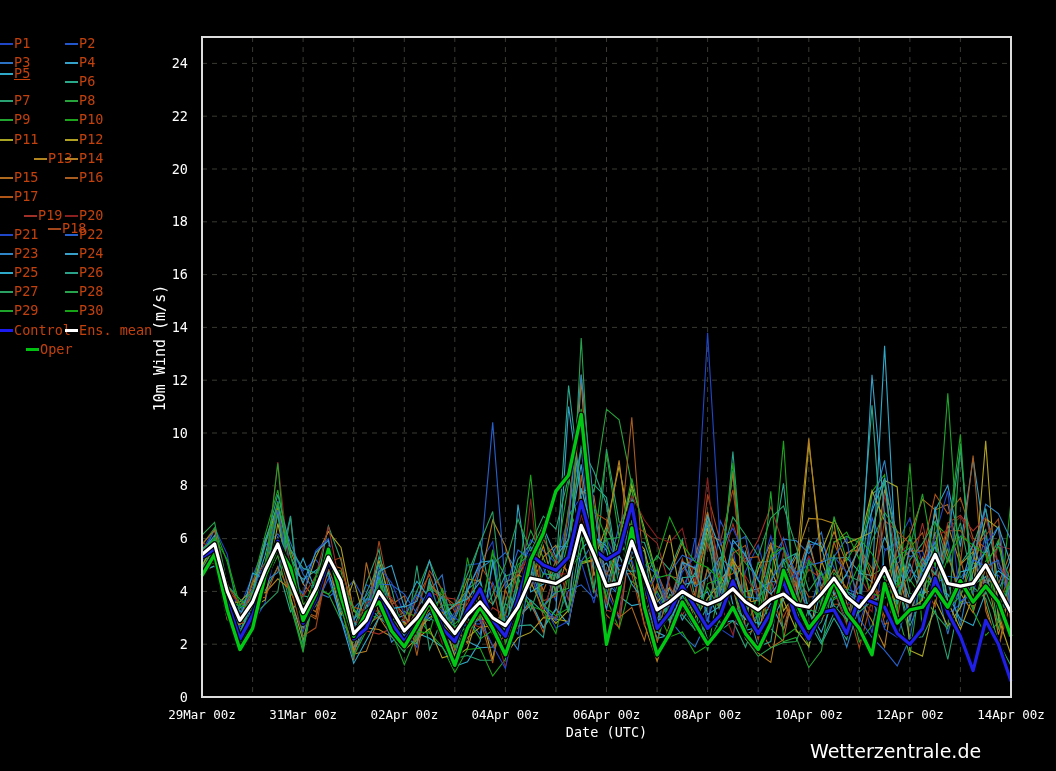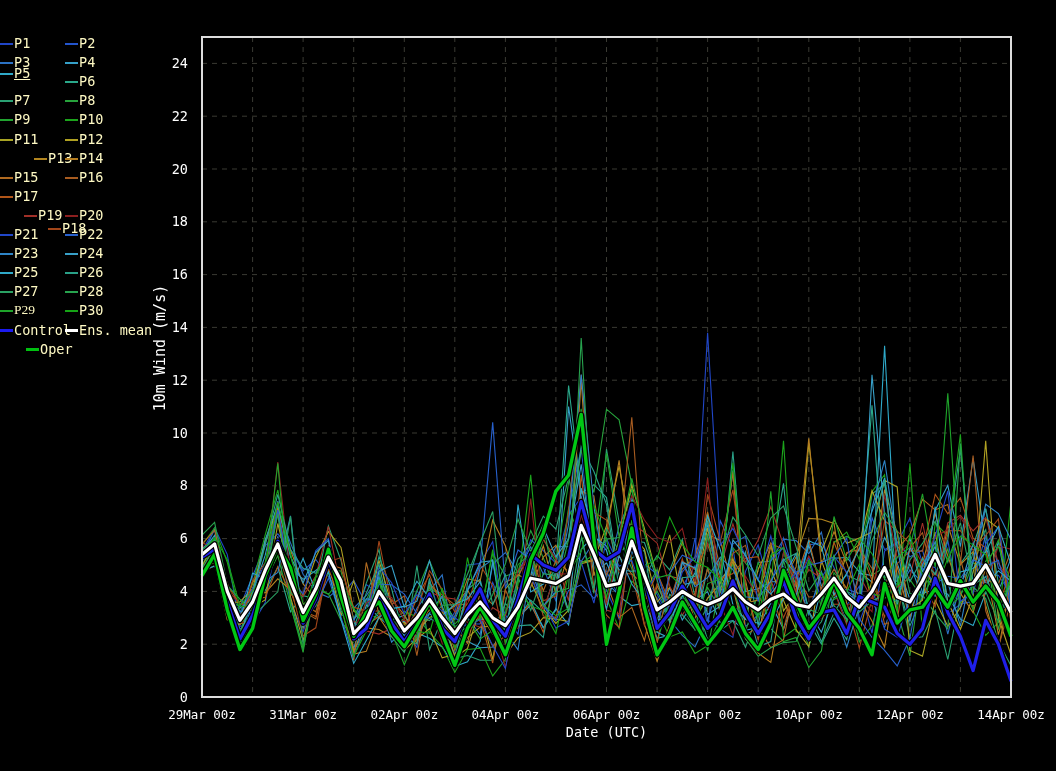--- a/index.html
+++ b/index.html
@@ -2,21 +2,21 @@
 <html><head>
 <meta charset="utf-8">
 <style>
   html,body{margin:0;padding:0;background:#000;}
   .stage{position:relative;width:1056px;height:771px;background:#000;overflow:hidden;
          font-family:"DejaVu Sans",sans-serif;color:#fff;}
   .title{position:absolute;top:3px;left:40px;width:1016px;text-align:center;
          font:bold 19px "DejaVu Sans",sans-serif;white-space:pre;}
   .legend{position:absolute;left:0;top:0;width:200px;height:400px;}
   .legend-row{position:absolute;height:19px;line-height:19px;white-space:nowrap;
-              font:13.5px "DejaVu Sans Mono",monospace;color:#fef9c3;}
+              font:13.5px "DejaVu Sans Mono",monospace;color:#c2410c;}
   .swatch{display:inline-block;width:13px;height:2px;vertical-align:middle;margin-right:1px;}
   .swatch.thick{height:3px;}
   .ylabel{position:absolute;left:160px;top:348px;transform:translate(-50%,-50%) rotate(-90deg);
           font:15px "DejaVu Sans Mono",monospace;white-space:nowrap;}
   .footer-left{position:absolute;left:148px;top:740px;font:19px "DejaVu Sans",sans-serif;}
   .footer-right{position:absolute;left:810px;top:740px;font:19px "DejaVu Sans",sans-serif;}
   svg{position:absolute;left:0;top:0;}
   text{fill:#fff;font-family:"DejaVu Sans Mono",monospace;}
 </style>
 </head>
@@ -45,21 +45,21 @@
       <div class="legend-row" style="top: 206.9px; left: 0px; padding-left: 24px;"><span class="swatch" style="background: rgb(161, 48, 40);"></span><span>P19</span></div>
       <div class="legend-row" style="top: 206.9px; left: 65px;"><span class="swatch" style="background: rgb(140, 31, 31);"></span><span>P20</span></div>
       <div class="legend-row" style="top: 226px; left: 0px;"><span class="swatch" style="background: rgb(33, 71, 201);"></span><span>P21</span></div>
       <div class="legend-row" style="top: 226px; left: 65px;"><span class="swatch" style="background: rgb(39, 96, 204);"></span><span>P22</span></div>
       <div class="legend-row" style="top: 245.1px; left: 0px;"><span class="swatch" style="background: rgb(46, 133, 200);"></span><span>P23</span></div>
       <div class="legend-row" style="top: 245.1px; left: 65px;"><span class="swatch" style="background: rgb(56, 160, 200);"></span><span>P24</span></div>
       <div class="legend-row" style="top: 264.2px; left: 0px;"><span class="swatch" style="background: rgb(47, 169, 201);"></span><span>P25</span></div>
       <div class="legend-row" style="top: 264.2px; left: 65px;"><span class="swatch" style="background: rgb(42, 161, 136);"></span><span>P26</span></div>
       <div class="legend-row" style="top: 283.3px; left: 0px;"><span class="swatch" style="background: rgb(42, 161, 99);"></span><span>P27</span></div>
       <div class="legend-row" style="top: 283.3px; left: 65px;"><span class="swatch" style="background: rgb(39, 163, 78);"></span><span>P28</span></div>
-      <div class="legend-row" style="top: 302.4px; left: 0px; font-family: Liberation Serif, serif;"><span class="swatch" style="background: rgb(30, 164, 42);"></span><span>P29</span></div>
+      <div class="legend-row" style="top: 302.4px; left: 0px;"><span class="swatch" style="background: rgb(30, 164, 42);"></span><span>P29</span></div>
       <div class="legend-row" style="top: 302.4px; left: 65px;"><span class="swatch" style="background: rgb(22, 164, 22);"></span><span>P30</span></div>
       <div class="legend-row" style="top: 321.5px; left: 0px;"><span class="swatch thick" style="background: rgb(27, 27, 240);"></span><span>Control</span></div>
       <div class="legend-row" style="top: 321.5px; left: 65px;"><span class="swatch thick" style="background: rgb(255, 255, 255);"></span><span>Ens. mean</span></div>
       <div class="legend-row" style="top: 340.6px; left: 0px; margin-left: 26px;"><span class="swatch thick" style="background: rgb(0, 192, 16);"></span><span>Oper</span></div>
     </div>
   <div class="ylabel">10m Wind (m/s)</div>
   <svg id="plot-svg" width="1056" height="771">
       <g>
         <line x1="252.6" y1="37" x2="252.6" y2="697" stroke="#3a3a33" stroke-width="1" stroke-dasharray="5 5"></line>
         <line x1="303.1" y1="37" x2="303.1" y2="697" stroke="#3a3a33" stroke-width="1" stroke-dasharray="5 5"></line>
@@ -155,13 +155,14 @@
         <text x="404.3" y="719" text-anchor="middle" font-size="12.5">02Apr 00z</text>
         <text x="505.4" y="719" text-anchor="middle" font-size="12.5">04Apr 00z</text>
         <text x="606.5" y="719" text-anchor="middle" font-size="12.5">06Apr 00z</text>
         <text x="707.6" y="719" text-anchor="middle" font-size="12.5">08Apr 00z</text>
         <text x="808.8" y="719" text-anchor="middle" font-size="12.5">10Apr 00z</text>
         <text x="909.9" y="719" text-anchor="middle" font-size="12.5">12Apr 00z</text>
         <text x="1011.0" y="719" text-anchor="middle" font-size="12.5">14Apr 00z</text>
       </g>
       <text x="606.5" y="737" text-anchor="middle" font-size="13.5">Date (UTC)</text>
     </svg>
+  <div class="footer-right">Wetterzentrale.de</div>
 </div>
 
 </body></html>

